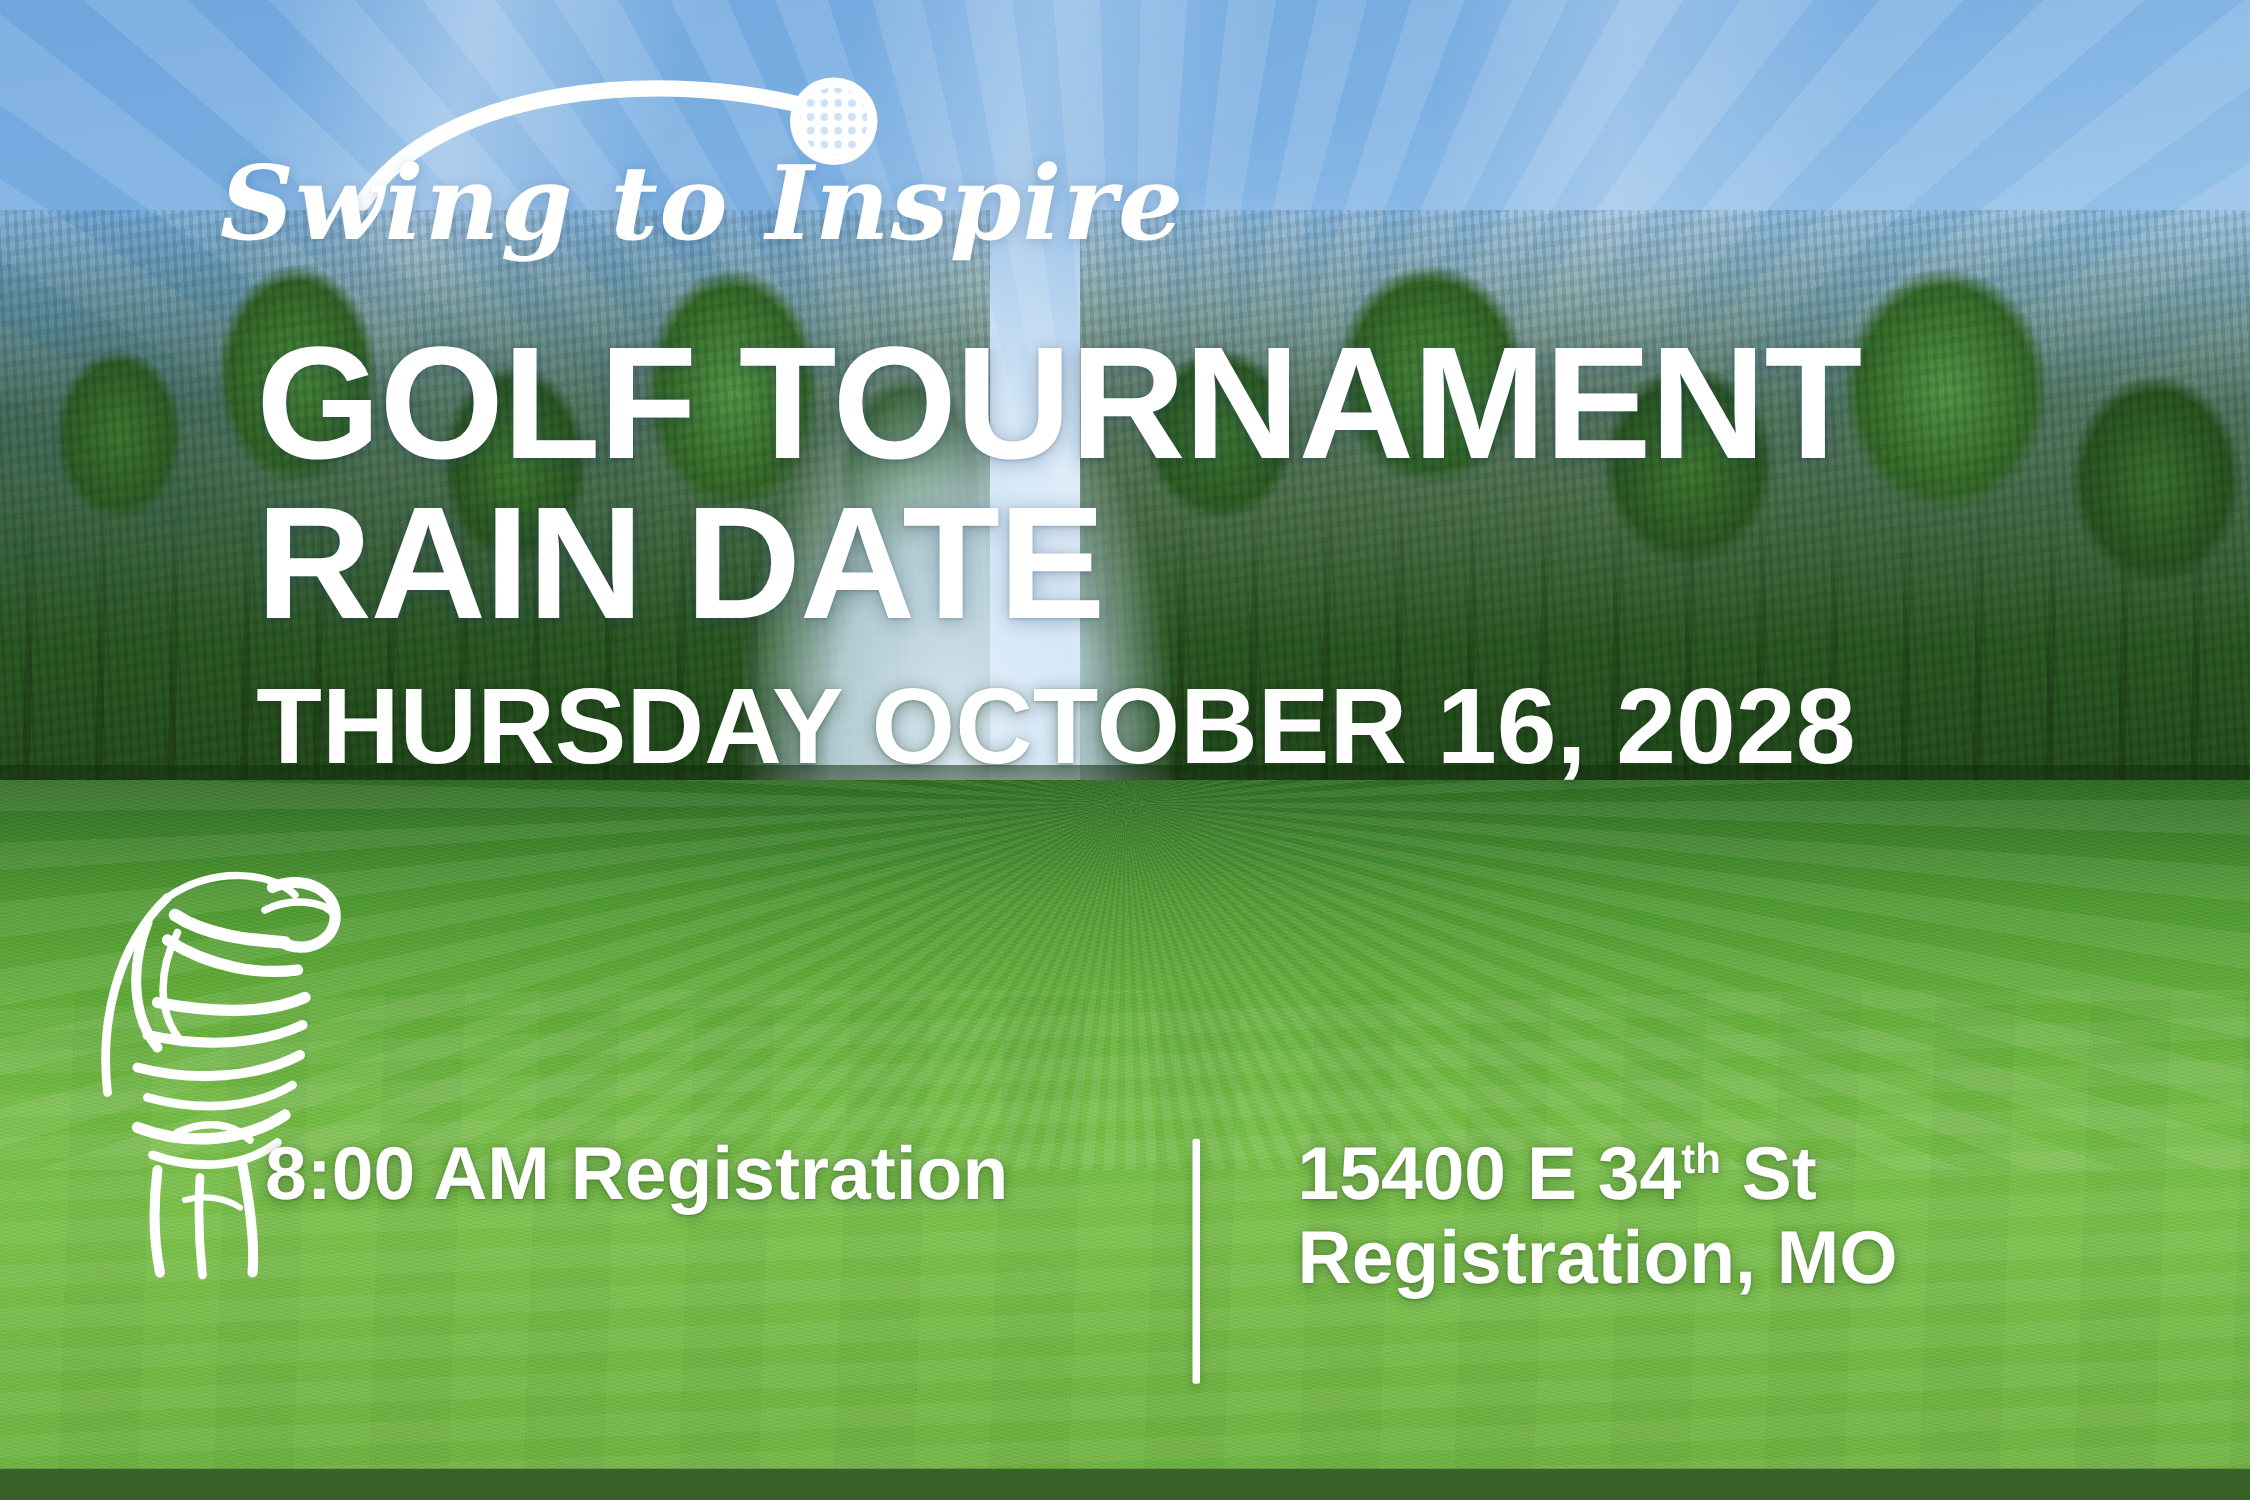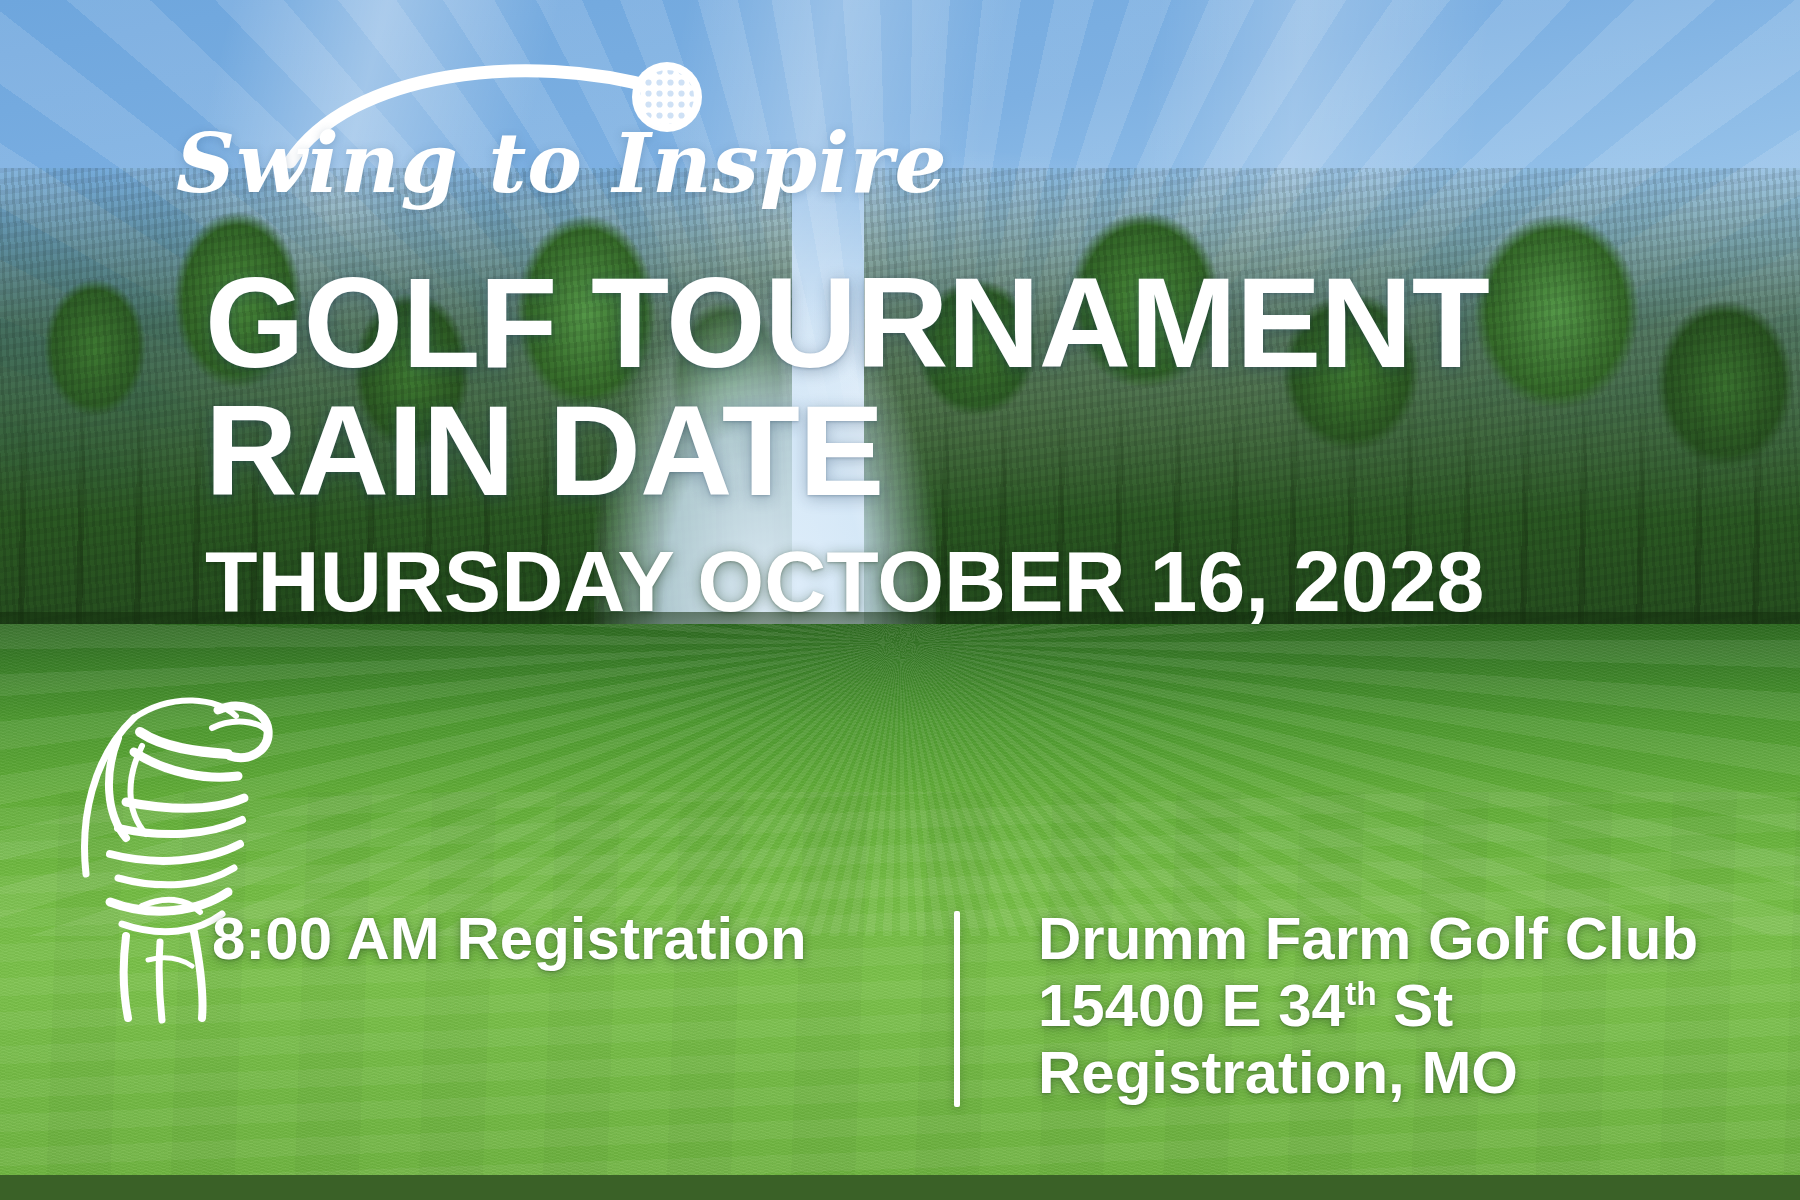--- a/index.html
+++ b/index.html
@@ -313,21 +313,20 @@
 
   <div class="info">
 
     <div class="info-col col-schedule">
       <span class="info-line">8:00 AM Registration</span>
     </div>
 
     <div class="divider"></div>
 
     <div class="info-col col-venue">
-      <span class="info-line">Drumm Farm Golf Club</span>
       <span class="info-line"><span>15400 E 34</span><span class="sup">th</span><span> St</span></span>
       <span class="info-line">Registration, MO</span>
     </div>
 
   </div>
 
   <div class="bottom-bar" style="background: rgb(58, 97, 39);"></div>
 
 </div>
 

